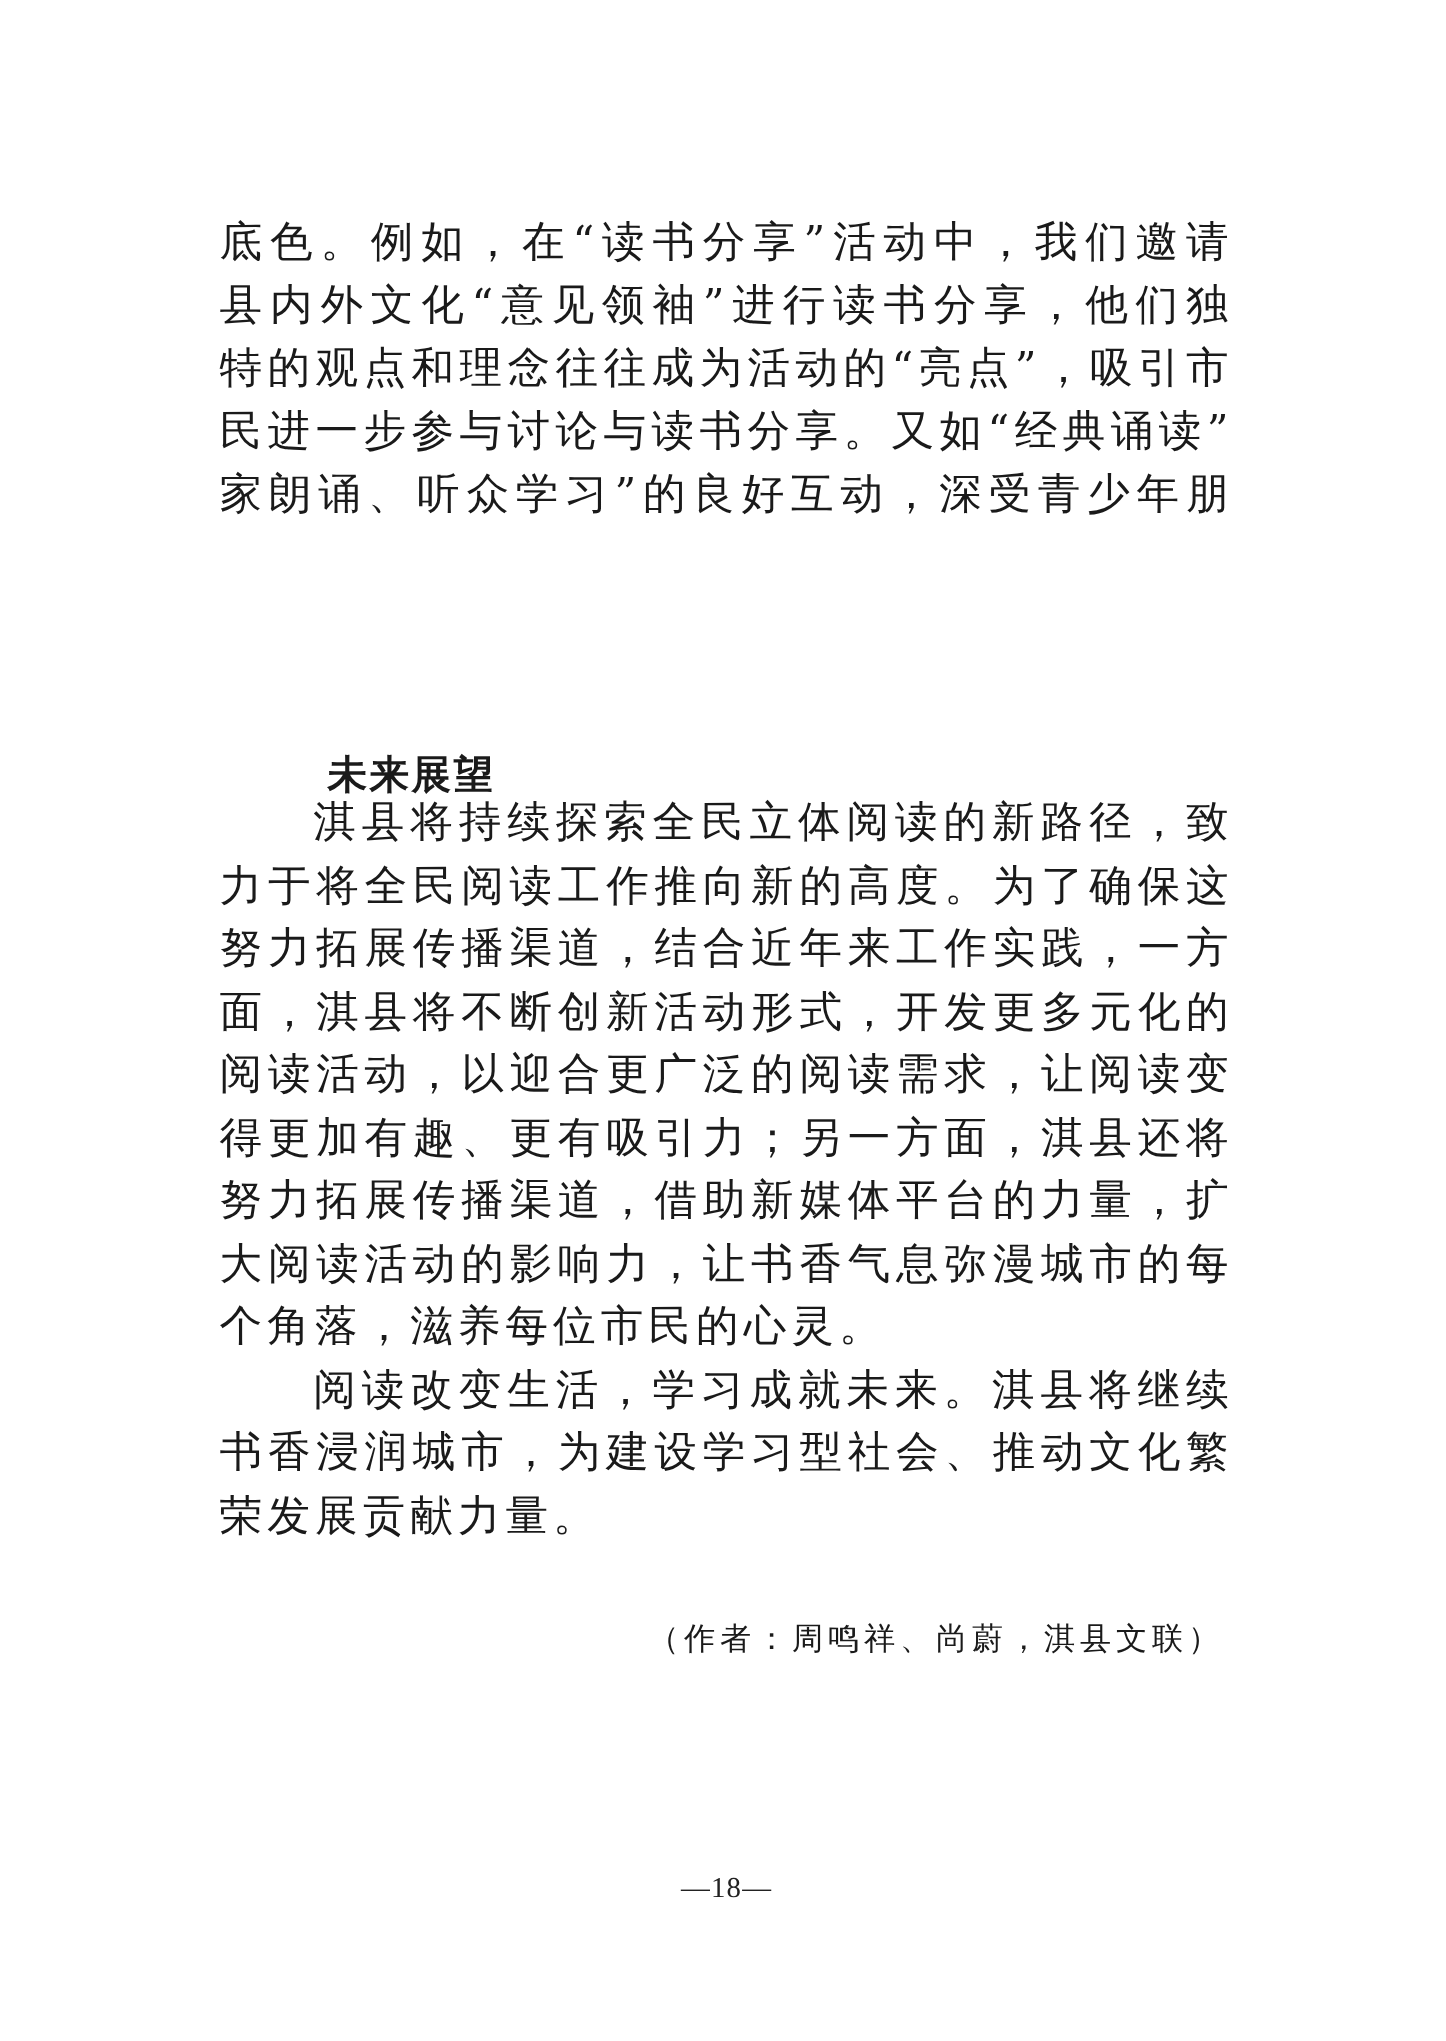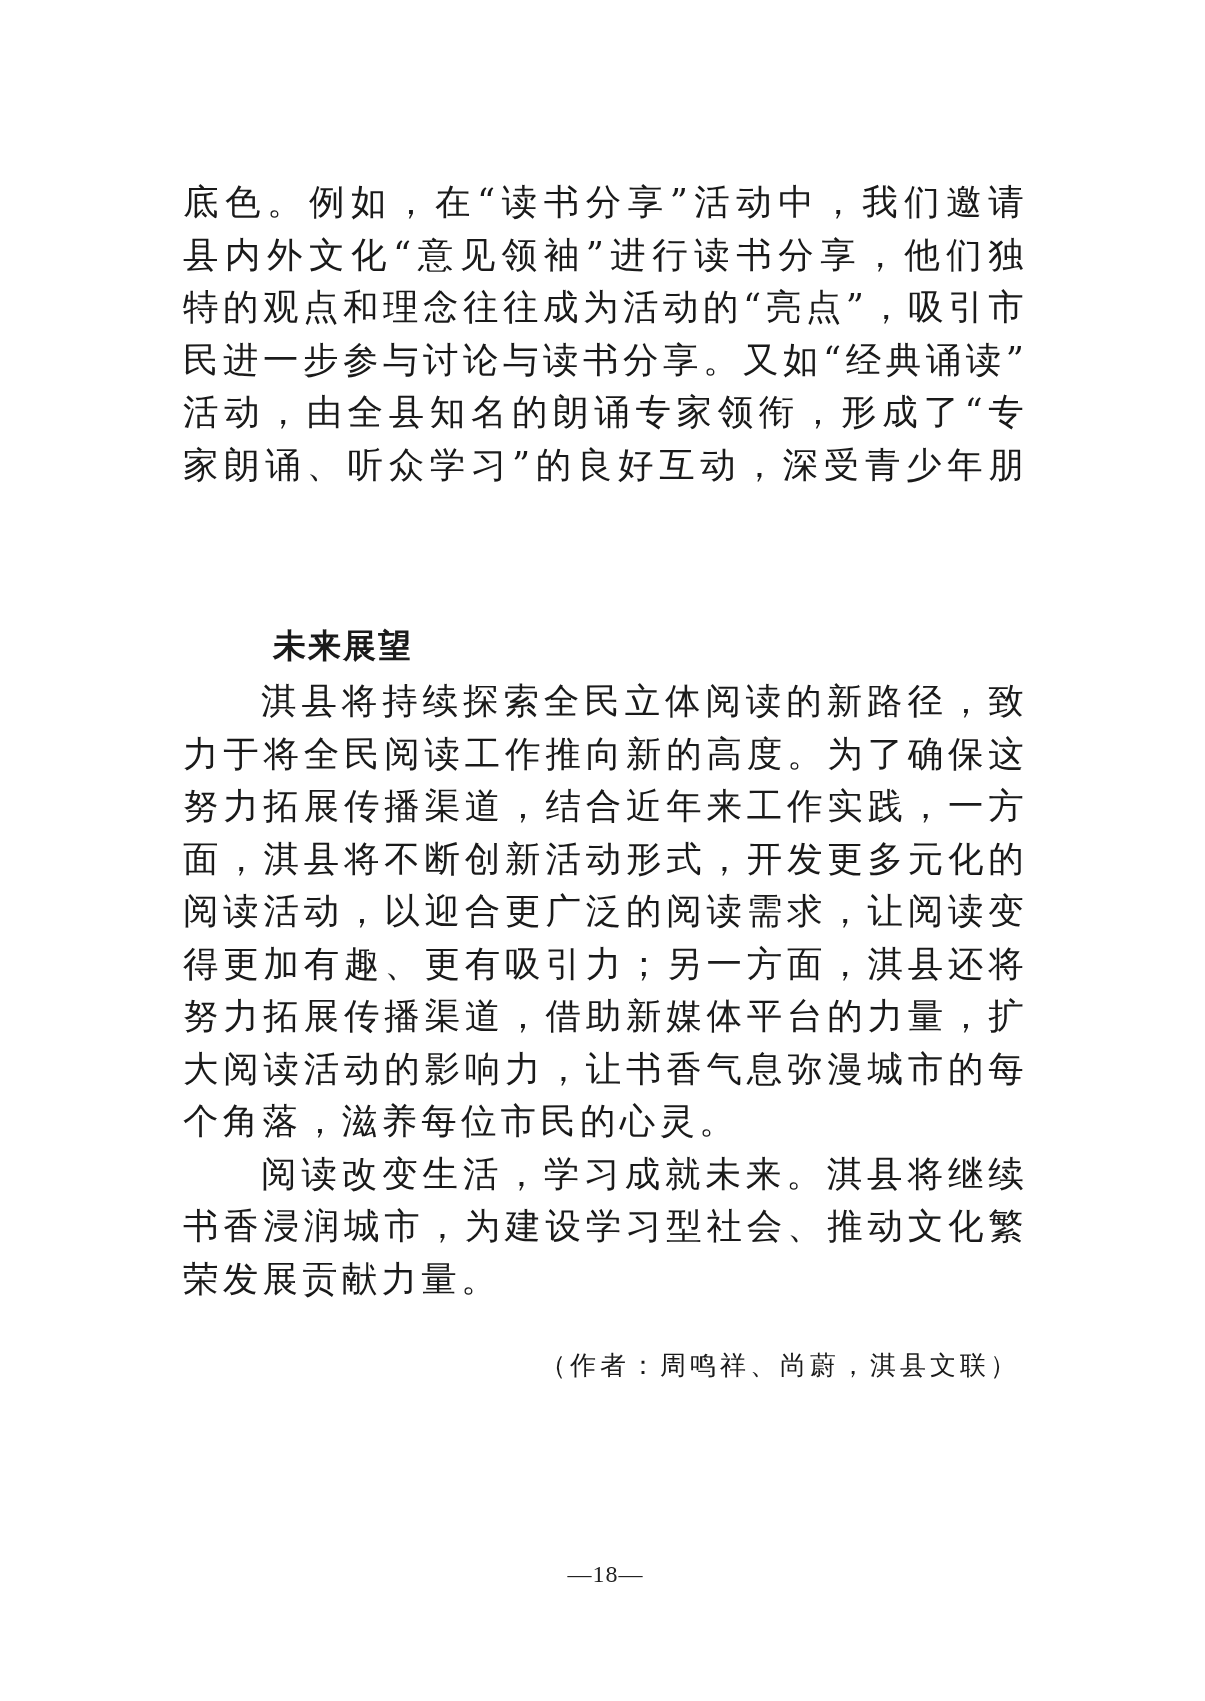--- a/index.html
+++ b/index.html
@@ -52,21 +52,21 @@
       left: 261px;
       top: 612px;
       font-family: "DejaVu Sans", "Liberation Sans", sans-serif;
       font-weight: bold;
       font-size: 33px;
       letter-spacing: 2px;
       margin: 12px;
       color: #1a1a1a;
     }
     .block-future {
-      top: 675px;
+      top: 660px;
     }
     .signature {
       position: absolute;
       right: 185px;
       top: 1348px;
       font-size: 26px;
       letter-spacing: 4px;
       margin: 0;
       white-space: nowrap;
     }
@@ -85,21 +85,20 @@
 </head>
 <body>
 
 <div class="page">
 
   <div class="text-block block-top">
     <span class="line justify">底色。例如，在“读书分享”活动中，我们邀请</span>
     <span class="line justify">县内外文化“意见领袖”进行读书分享，他们独</span>
     <span class="line justify">特的观点和理念往往成为活动的“亮点”，吸引市</span>
     <span class="line justify">民进一步参与讨论与读书分享。又如“经典诵读”</span>
-    <span class="line justify">活动，由全县知名的朗诵专家领衔，形成了“专</span>
     <span class="line justify">家朗诵、听众学习”的良好互动，深受青少年朋</span>
   </div>
 
   <h2 class="section-heading">未来展望</h2>
 
   <div class="text-block block-future">
     <div>
       <span class="line justify indent">淇县将持续探索全民立体阅读的新路径，致</span>
       <span class="line justify">力于将全民阅读工作推向新的高度。为了确保这</span>
       <span class="line justify">努力拓展传播渠道，结合近年来工作实践，一方</span>

